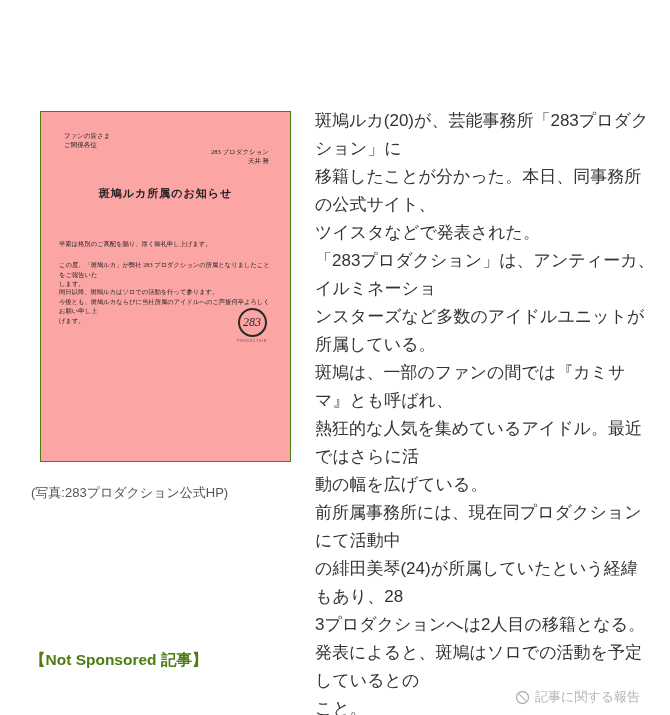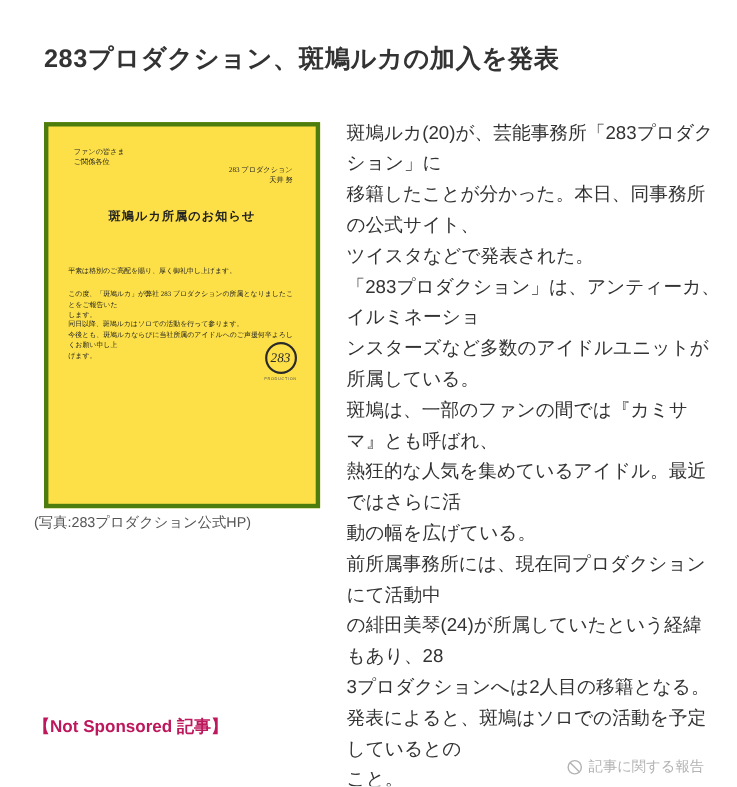--- a/index.html
+++ b/index.html
@@ -12,70 +12,69 @@
 
   .article-title{
     position:absolute;left:40px;top:38px;margin:0;
     font-size:23px;font-weight:bold;letter-spacing:.5px;color:#333;
   }
 
   
   .letter-figure{position:absolute;left:40px;top:111px;margin:0;}
   .letter{
     position:relative;width:251px;height:351px;box-sizing:border-box;
-    background:#fde047;border:4px solid #4d7c0f;
+    background:#fca5a5;border:1px solid #4d7c0f;
     font-family:"Liberation Serif","DejaVu Serif",serif;color:#222;
   }
   .letter .addressee{position:absolute;left:23px;top:20px;font-size:6.5px;line-height:8.5px;white-space:pre-line;}
   .letter .sender{position:absolute;right:21px;top:36px;font-size:6.5px;line-height:8.5px;text-align:right;white-space:pre-line;}
   .letter .letter-title{position:absolute;left:0;right:0;top:74px;text-align:center;font-size:11px;font-weight:bold;letter-spacing:1px;}
   .letter .para{position:absolute;left:18px;right:16px;font-size:6.3px;line-height:9.5px;white-space:pre-line;text-align:left;}
   .letter .p1{top:127px;}
   .letter .p2{top:148px;}
   .letter .p3{top:175px;}
   .letter .logo{position:absolute;left:195px;top:196px;width:32px;text-align:center;}
   .letter .logo-circle{
     width:29px;height:29px;border:2px solid #2a2a2a;border-radius:50%;
     box-sizing:border-box;display:flex;align-items:center;justify-content:center;
     font-size:12px;font-style:italic;font-weight:normal;color:#2a2a2a;margin:0 auto;
   }
   .letter .logo-sub{font-size:3.5px;letter-spacing:.6px;color:#555;margin-top:2px;font-family:"Liberation Sans",sans-serif;}
 
   .photo-caption{
-    position:absolute;left:31px;top:466px;font-size:13px;color:#555;letter-spacing:0;
+    position:absolute;left:31px;top:484px;font-size:13px;color:#555;letter-spacing:0;
   }
 
   .lead-col{
     position:absolute;left:315px;top:107px;width:340px;
     font-size:17px;line-height:28px;white-space:pre-line;color:#333;
   }
 
   .body-text{
     position:absolute;left:36px;top:504px;width:606px;
     font-size:17px;line-height:29px;white-space:pre-line;color:#333;
   }
 
   .not-sponsored{
     position:absolute;left:30px;top:650px;
-    font-size:15.5px;font-weight:bold;color:#be185d;
+    font-size:15.5px;font-weight:bold;color:#4d7c0f;
   }
 
   .report-row{position:absolute;right:30px;top:688px;}
   .report-link{
     display:flex;align-items:center;gap:5px;cursor:pointer;text-decoration:none;
     font-size:13px;color:#b3b3b3;
   }
   .report-link .no-icon{display:inline-flex;width:15px;height:15px;}
 </style>
 </head>
 <body>
 
 <div class="page">
 
-  <h1 class="article-title">283プロダクション、斑鳩ルカの加入を発表</h1>
 
   <figure class="letter-figure">
     <div class="letter">
       <div class="addressee">ファンの皆さま
 ご関係各位</div>
       <div class="sender">283 プロダクション
 天井 努</div>
       <div class="letter-title">斑鳩ルカ所属のお知らせ</div>
       <div class="para p1">平素は格別のご高配を賜り、厚く御礼申し上げます。</div>
       <div class="para p2">この度、「斑鳩ルカ」が弊社 283 プロダクションの所属となりましたことをご報告いた

